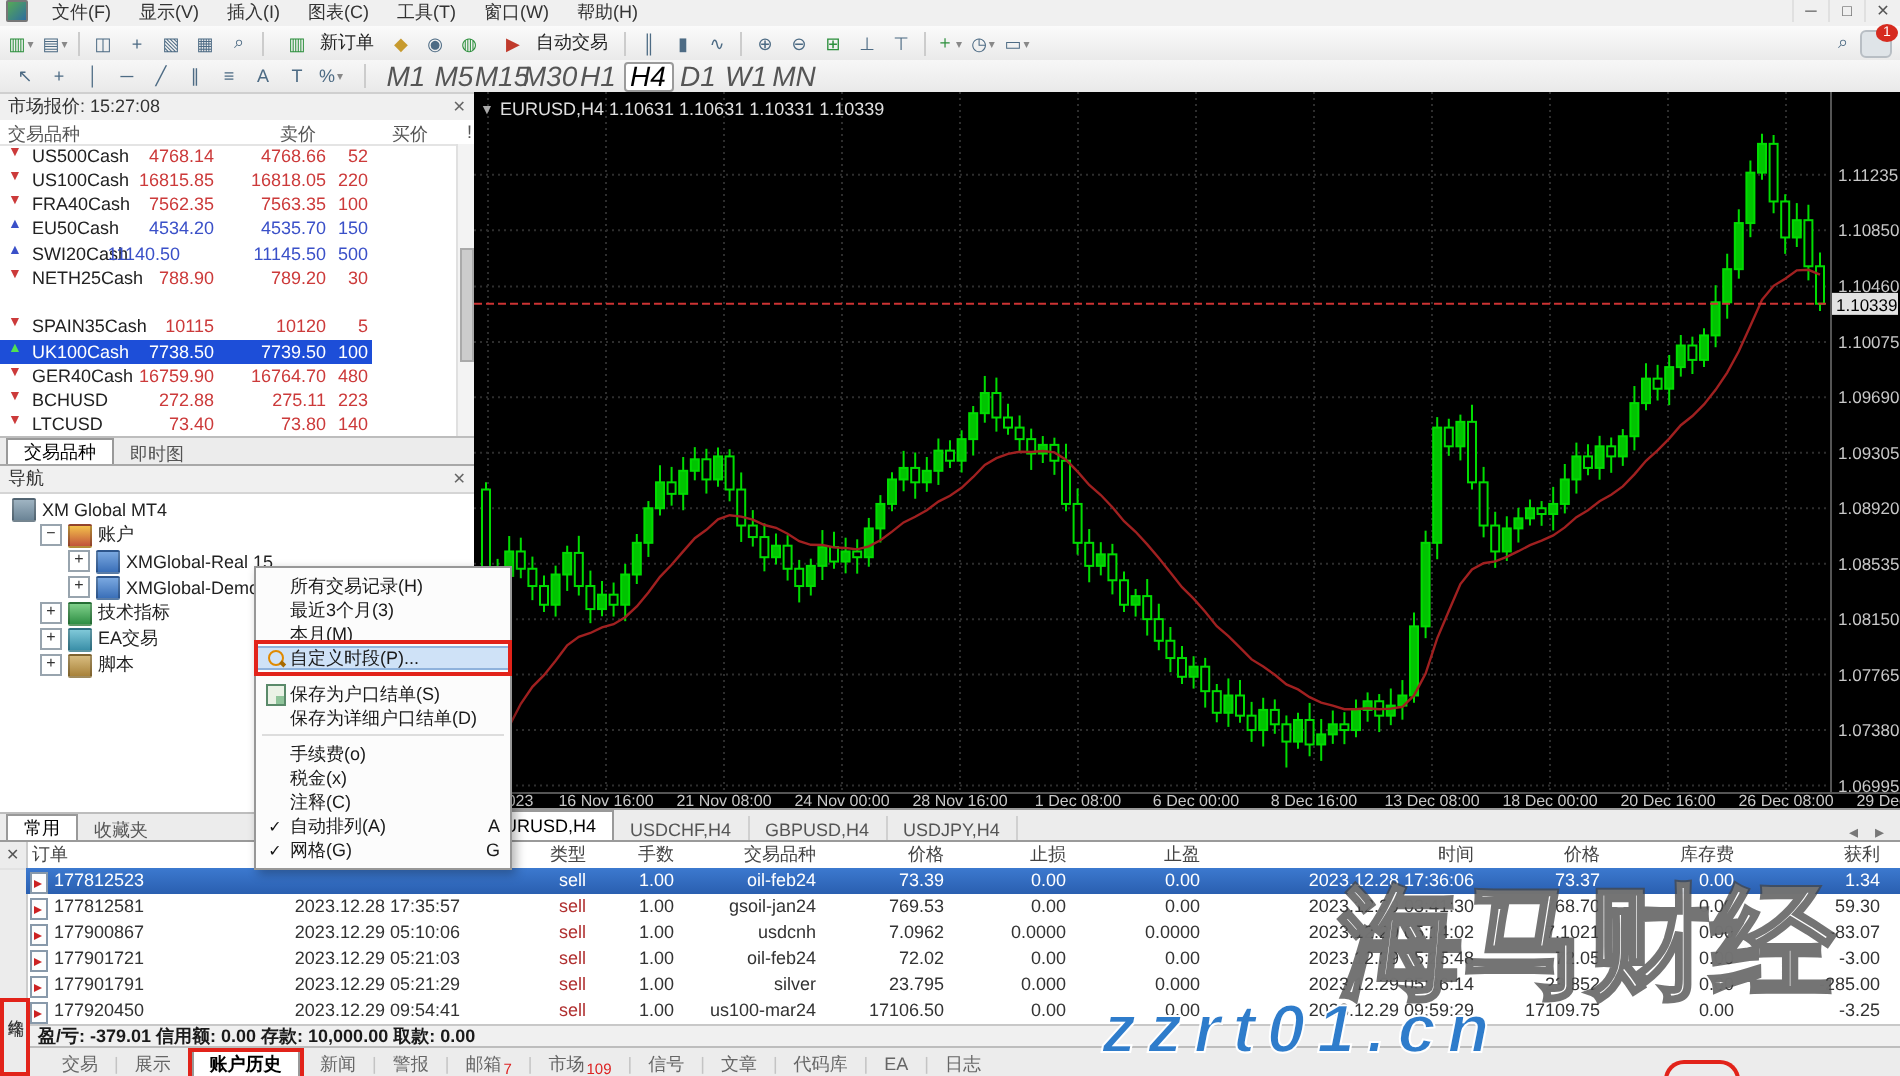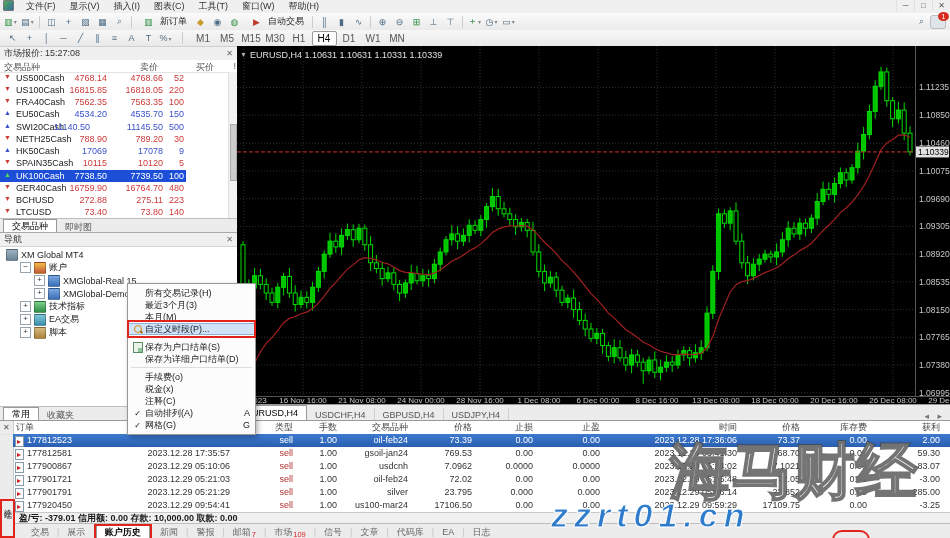--- a/index.html
+++ b/index.html
@@ -23,21 +23,21 @@
         font-size:9px;color:#4d6b84;}
   .tbtn.green{color:#2c8f3c;} .tbtn.red{color:#c03a2c;} .tbtn.gold{color:#c79a2e;}
   .tbtn.labeled{padding:0 4px;color:#222;gap:3px;}
   .drop{font-size:6px;color:#888;margin-left:1px;}
   .tsep{width:1px;height:12px;background:#ccc;margin:0 3px;}
   #tb-right{margin-left:auto;display:flex;align-items:center;margin-right:4px;}
   .noti{position:relative;width:14px;height:12px;background:#dfe4e8;border:1px solid #b8bec4;border-radius:3px;}
   .noti .badge-red{position:absolute;right:-4px;top:-4px;min-width:9px;height:9px;background:#d62b1f;color:#fff;
         border-radius:50%;font-size:7px;line-height:9px;text-align:center;padding:0 1px;}
   .tf-btn{width:23px;height:13px;margin:0 0.5px;display:flex;align-items:center;justify-content:center;
-          color:#555;font-size:10px;}
+          color:#555;font-size:14px;font-style:italic;}
   .tf-btn.active{background:#fff;border:1px solid #9a9a9a;border-radius:2px;color:#000;}
   
   .panel-title{height:13px;background:#f0f0f0;border-bottom:1px solid #d5d5d5;display:flex;
                align-items:center;padding:0 4px;color:#333;}
   .close-x{margin-left:auto;color:#666;font-size:8px;}
   #market-watch{position:absolute;top:46px;left:0;width:237px;height:186px;background:#fff;
                 border-right:1px solid #a8a8a8;border-top:1px solid #cfcfcf;}
   #mw-header{position:absolute;top:13px;left:0;right:0;height:12px;border-bottom:1px solid #e4e4e4;
              color:#555;background:#fff;}
   #mw-header span{position:absolute;top:1px;}
@@ -255,27 +255,20 @@
           <span class="up" style="right: 96px; margin-left: 15px;">11140.50</span>
           <span class="up" style="right: 23px;">11145.50</span>
           <span class="up" style="right: 2px;">500</span>
         </div>
         <div class="mw-row" style="top: 61.25px;">
           <span class="arr dn" style="left: 4px;">▼</span>
           <span style="left: 16px;">NETH25Cash</span>
           <span class="dn" style="right: 79px;">788.90</span>
           <span class="dn" style="right: 23px;">789.20</span>
           <span class="dn" style="right: 2px;">30</span>
-        </div>
-        <div class="mw-row" style="top: 73.5px;">
-          <span class="arr up" style="left: 4px;">▲</span>
-          <span style="left: 16px;">HK50Cash</span>
-          <span class="up" style="right: 79px;">17069</span>
-          <span class="up" style="right: 23px;">17078</span>
-          <span class="up" style="right: 2px;">9</span>
         </div>
         <div class="mw-row" style="top: 85.75px;">
           <span class="arr dn" style="left: 4px;">▼</span>
           <span style="left: 16px;">SPAIN35Cash</span>
           <span class="dn" style="right: 79px;">10115</span>
           <span class="dn" style="right: 23px;">10120</span>
           <span class="dn" style="right: 2px;">5</span>
         </div>
         <div class="mw-row selected" style="top: 98px;">
           <span class="arr up" style="left: 4px;">▲</span>
@@ -701,21 +694,21 @@
           <span class="t-cell" style="left: 14px;">177812523</span>
           <span class="t-cell" style="right: 657px;">sell</span>
           <span class="t-cell" style="right: 613px;">1.00</span>
           <span class="t-cell" style="right: 542px;">oil-feb24</span>
           <span class="t-cell" style="right: 478px;">73.39</span>
           <span class="t-cell" style="right: 417px;">0.00</span>
           <span class="t-cell" style="right: 350px;">0.00</span>
           <span class="t-cell" style="right: 213px;">2023.12.28 17:36:06</span>
           <span class="t-cell" style="right: 150px;">73.37</span>
           <span class="t-cell" style="right: 83px;">0.00</span>
-          <span class="t-cell" style="right: 10px;">2.00</span>
+          <span class="t-cell" style="right: 10px;">1.34</span>
         </div>
         <div class="t-row" style="top: 13px;">
           <span class="oicon"></span>
           <span class="t-cell" style="left: 14px;">177812581</span>
           <span class="t-cell" style="right: 720px;">2023.12.28 17:35:57</span>
           <span class="t-cell t-type" style="right: 657px;">sell</span>
           <span class="t-cell" style="right: 613px;">1.00</span>
           <span class="t-cell" style="right: 542px;">gsoil-jan24</span>
           <span class="t-cell" style="right: 478px;">769.53</span>
           <span class="t-cell" style="right: 417px;">0.00</span>

